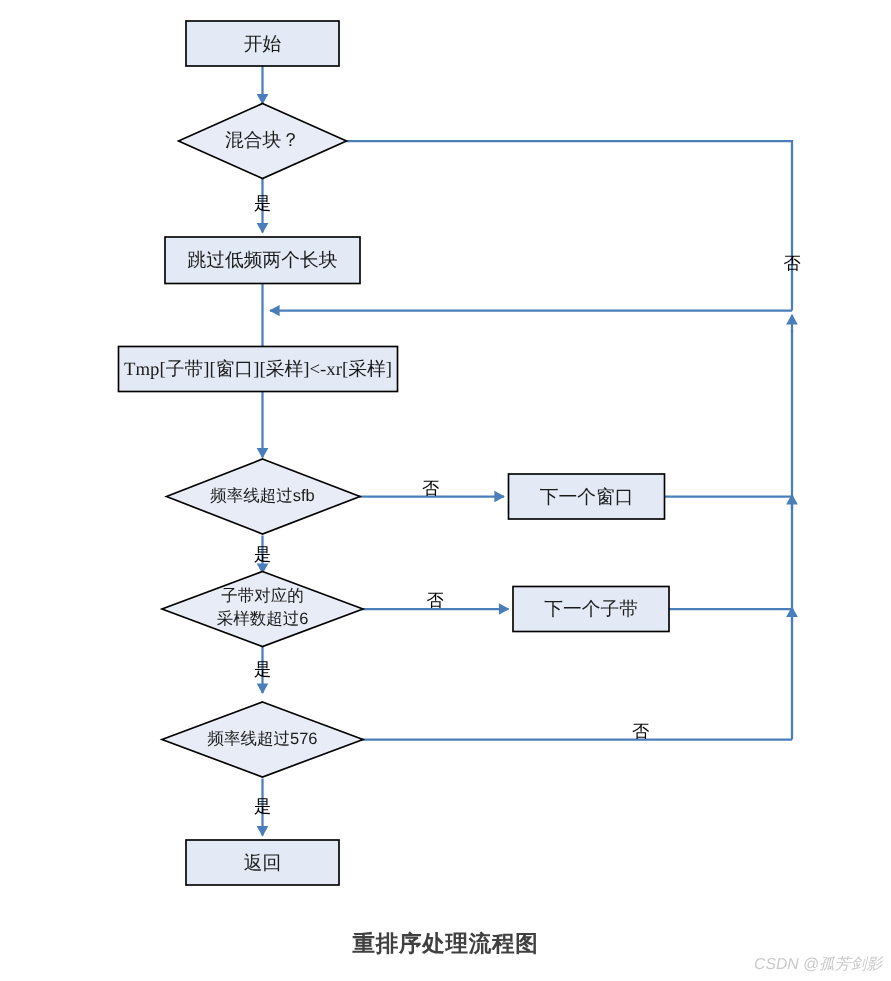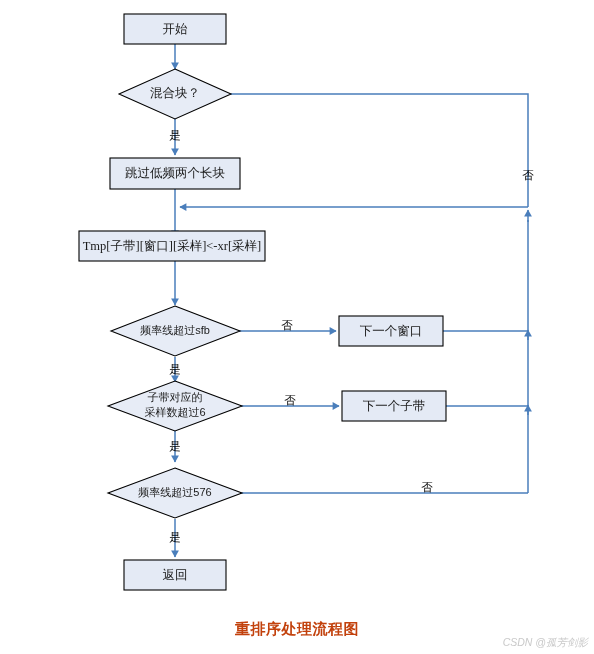--- a/index.html
+++ b/index.html
@@ -63,21 +63,21 @@
   }
   .chart-title {
     position: absolute;
     left: 0;
     top: 620px;
     width: 594px;
     text-align: center;
     font-family: "Liberation Sans", sans-serif;
     font-size: 15px;
     font-weight: bold;
-    color: #c2410c;
+    color: #404040;
     letter-spacing: 0.5px;
   }
   .watermark {
     position: absolute;
     right: 6px;
     bottom: 4px;
     font-family: "Liberation Sans", sans-serif;
     font-size: 10.5px;
     color: #c9c9c9;
     white-space: nowrap;

